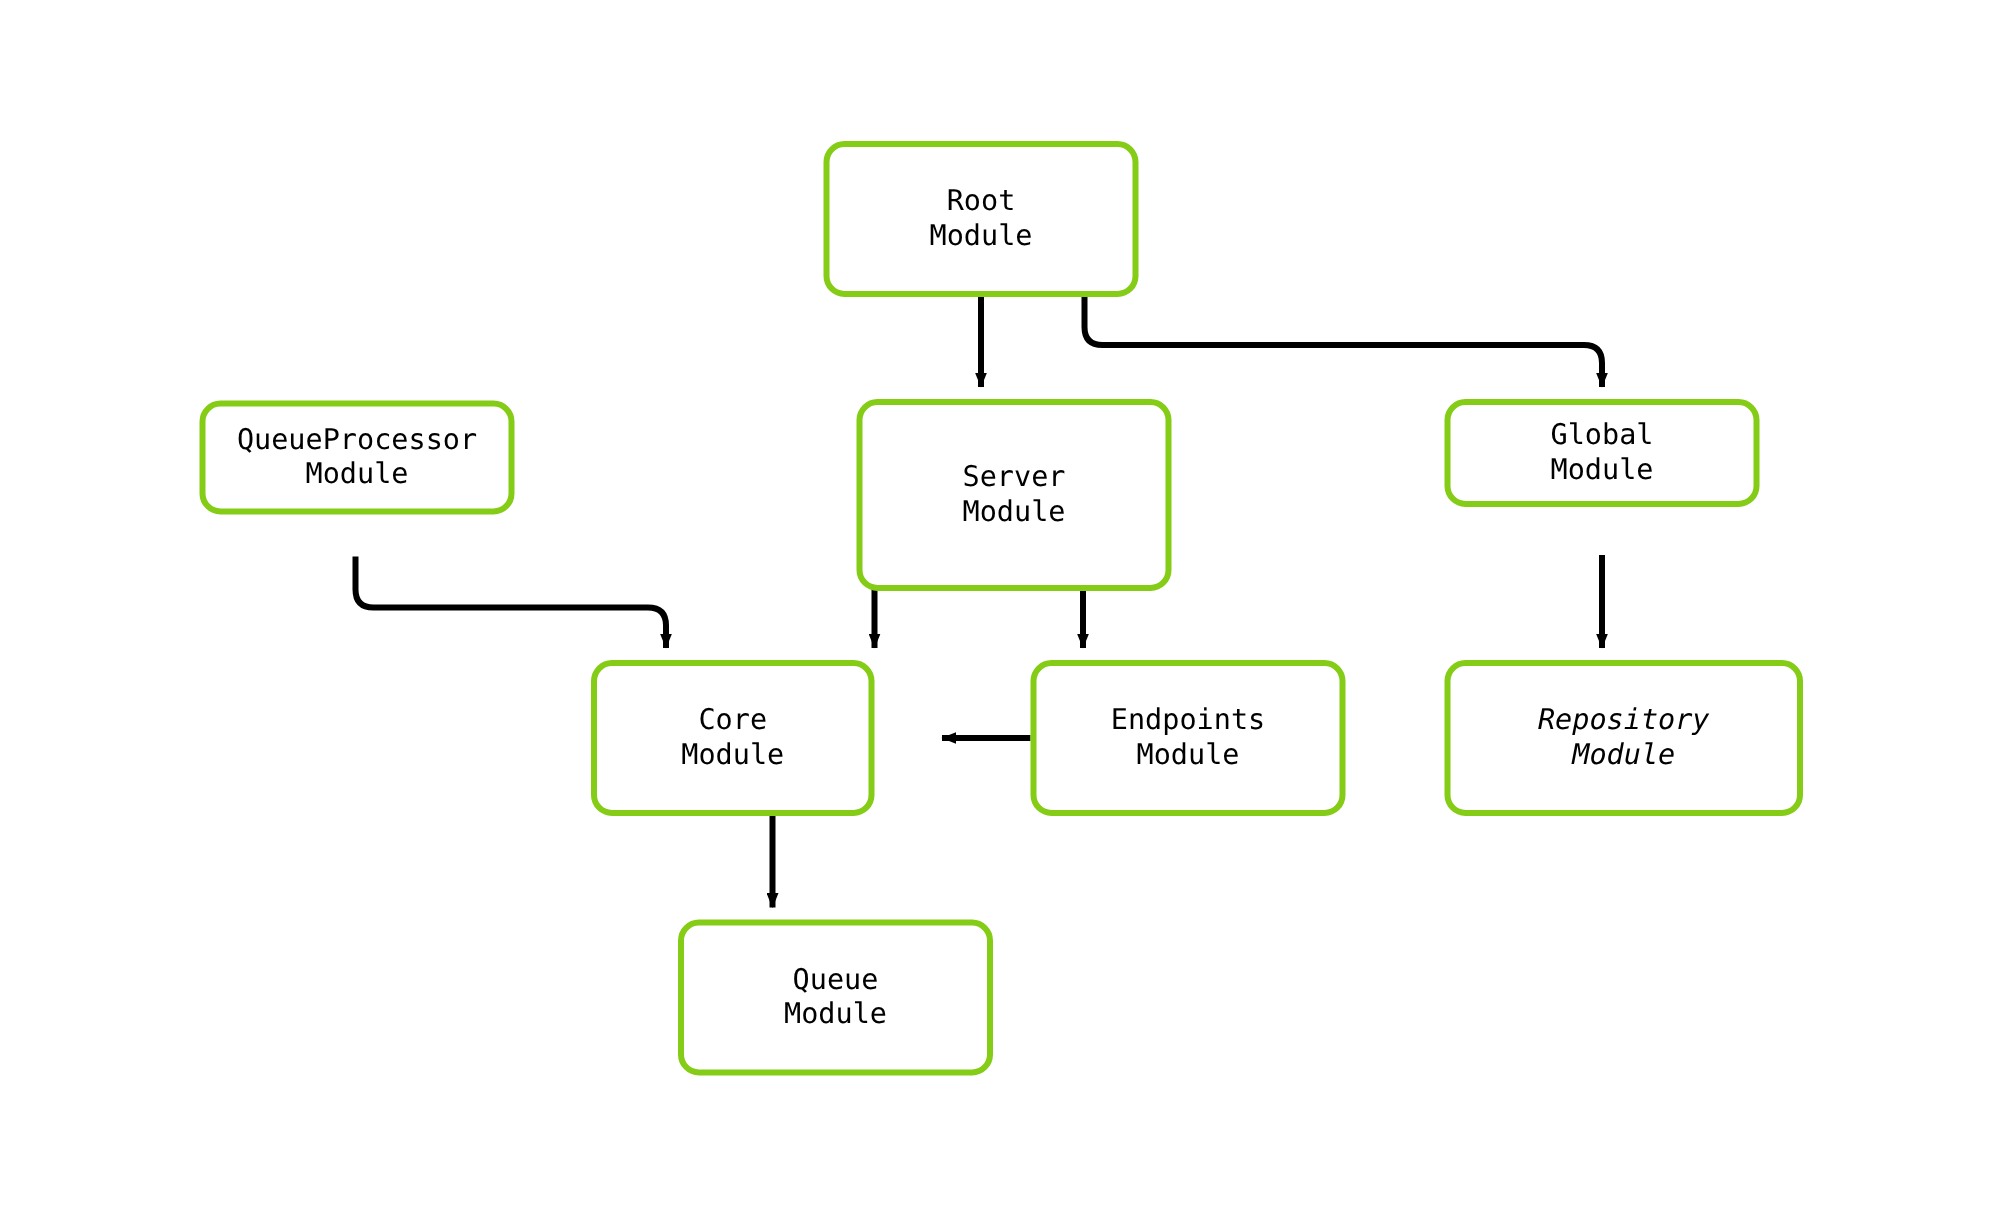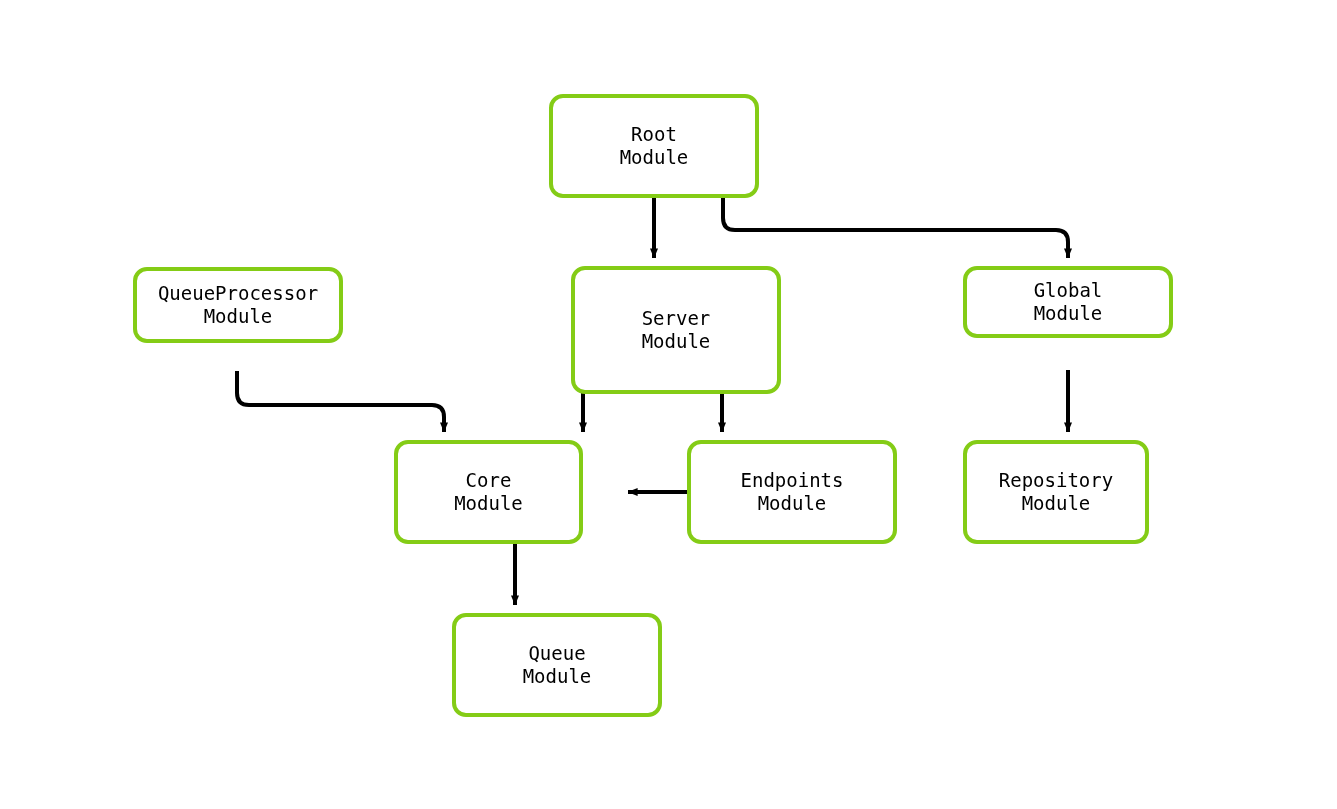--- a/index.html
+++ b/index.html
@@ -100,21 +100,21 @@
   <div class="node" style="left:394px; top:440px; width:189px; height:104px;">
     <span class="node-line">Core</span>
     <span class="node-line">Module</span>
   </div>
 
   <div class="node" style="left:687px; top:440px; width:210px; height:104px;">
     <span class="node-line">Endpoints</span>
     <span class="node-line">Module</span>
   </div>
 
-  <div class="node" style="left:963px; top:440px; width:186px; height:104px;">
+  <div class="node" style="left:963px; top:440px; width:239px; height:104px;font-style:italic;">
     <span class="node-line">Repository</span>
     <span class="node-line">Module</span>
   </div>
 
   <div class="node" style="left:410px; top:613px; width:210px; height:104px;margin-left:42px;">
     <span class="node-line">Queue</span>
     <span class="node-line">Module</span>
   </div>
 
 </div>

